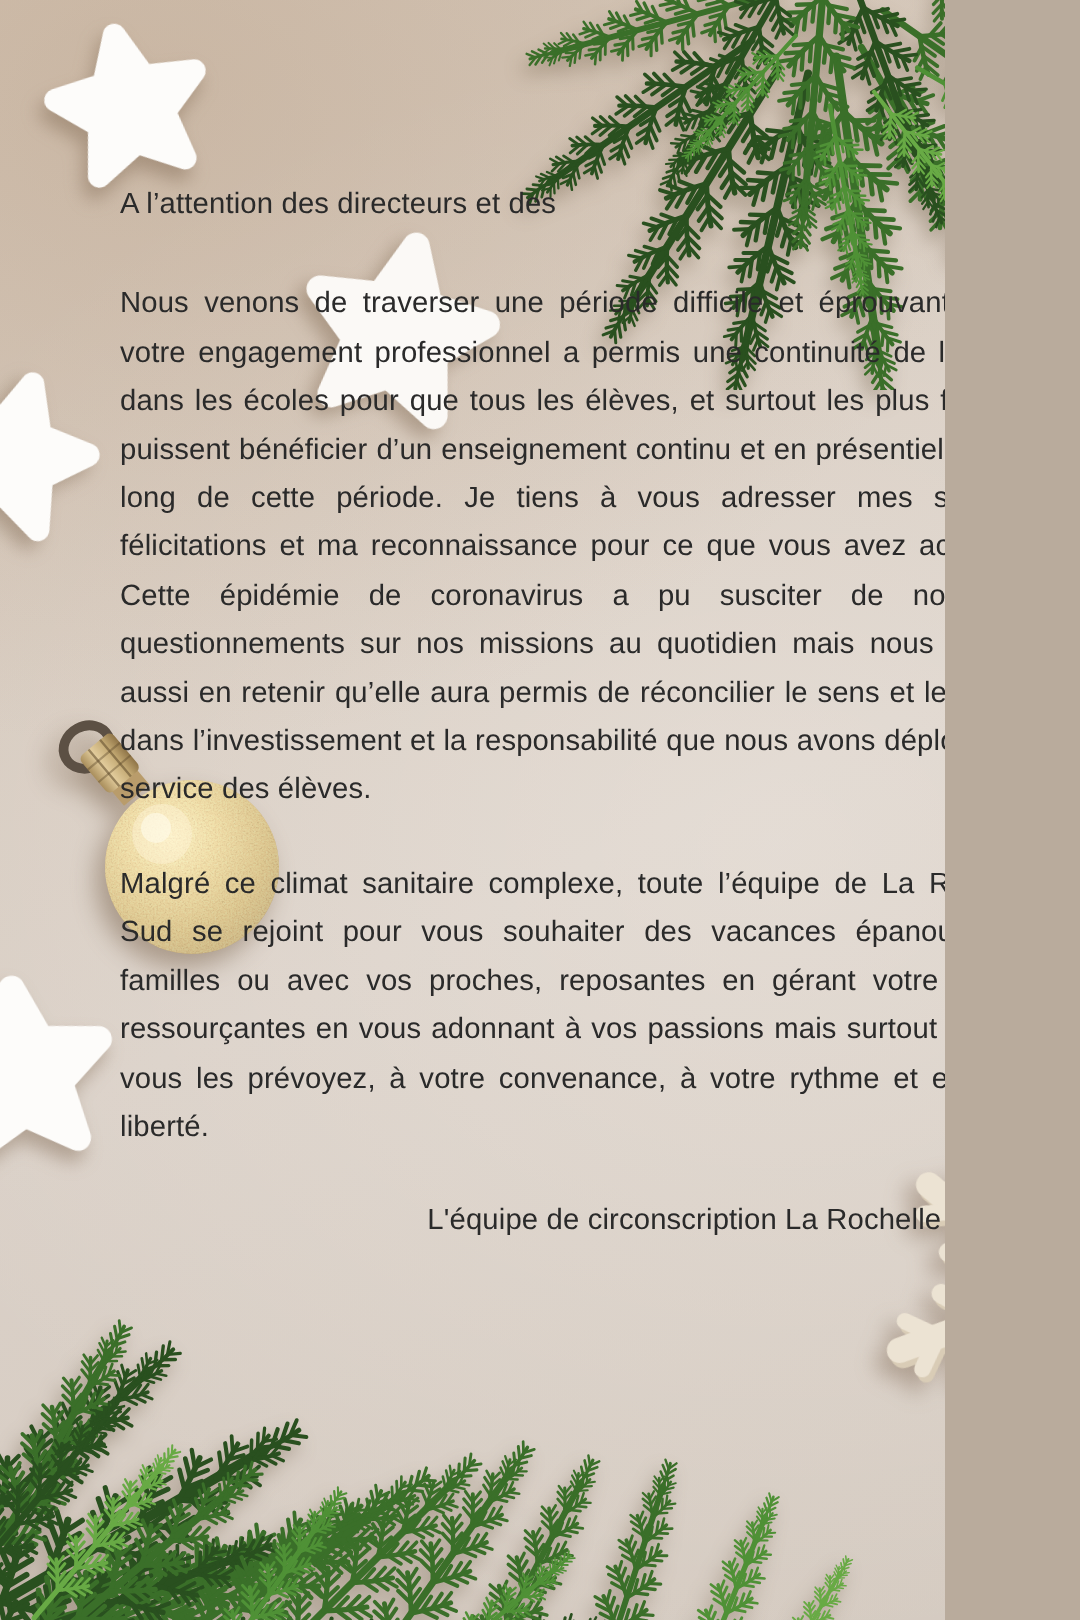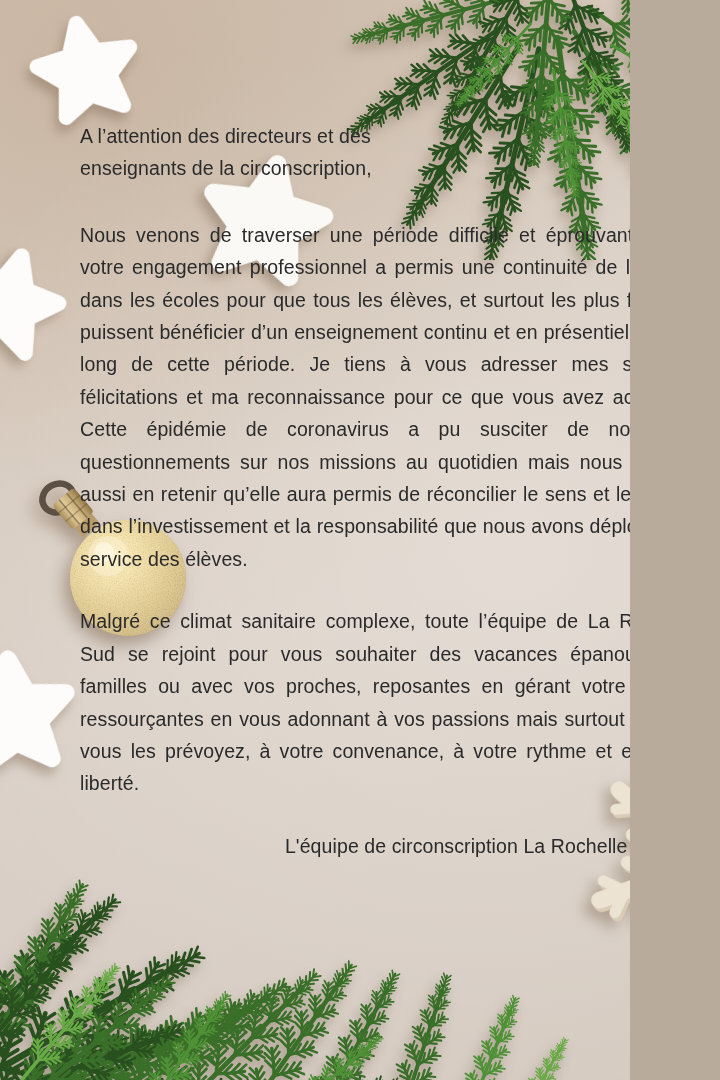--- a/index.html
+++ b/index.html
@@ -204,20 +204,19 @@
       <use href="#frond" class="g-bright" transform="translate(545,272) rotate(30) scale(.6)"></use>
       <use href="#frond" class="g-bright" transform="translate(60,215) rotate(40) scale(.8)"></use>
       <use href="#frond" class="g-light" transform="translate(180,250) rotate(35) scale(.8)"></use>
       <use href="#frond" class="g-light" transform="translate(320,258) rotate(50) scale(.7)"></use>
     </svg>
   </div>
 
   <div class="letter">
     <div class="salutation">
       <div>A l’attention des directeurs et des</div>
-      <div>enseignants de la circonscription,</div>
     </div>
     <p>Nous venons de traverser une période difficile et éprouvante mais votre engagement professionnel a permis une continuité de l’accueil dans les écoles pour que tous les élèves, et surtout les plus fragiles, puissent bénéficier d’un enseignement continu et en présentiel tout au long de cette période. Je tiens à vous adresser mes sincères félicitations et ma reconnaissance pour ce que vous avez accompli. Cette épidémie de coronavirus a pu susciter de nombreux questionnements sur nos missions au quotidien mais nous devons aussi en retenir qu’elle aura permis de réconcilier le sens et le travail, dans l’investissement et la responsabilité que nous avons déployés au service des élèves.</p>
     <p>Malgré ce climat sanitaire complexe, toute l’équipe de La Rochelle Sud se rejoint pour vous souhaiter des vacances épanouies en familles ou avec vos proches, reposantes en gérant votre temps, ressourçantes en vous adonnant à vos passions mais surtout comme vous les prévoyez, à votre convenance, à votre rythme et en toute liberté.</p>
     <div class="signature">L'équipe de circonscription La Rochelle Sud</div>
   </div>
 
 </div>
 
 </body></html>

